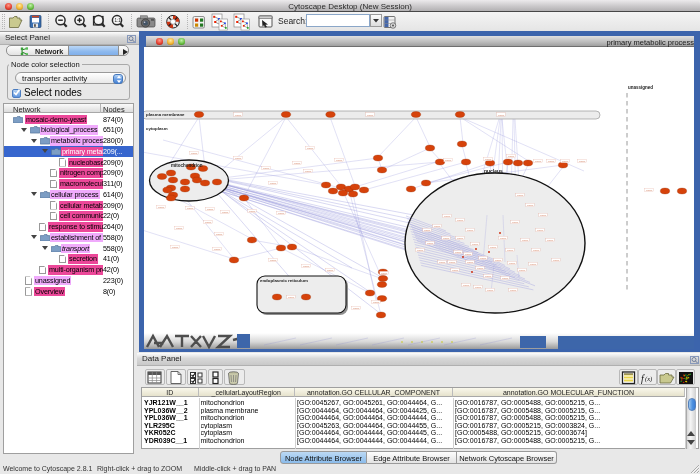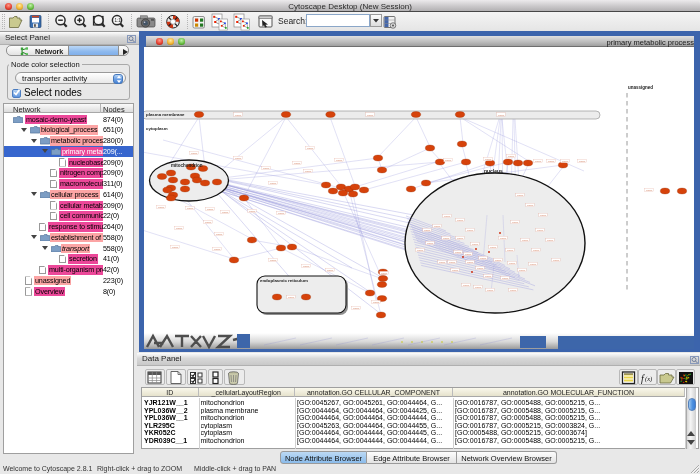--- a/index.html
+++ b/index.html
@@ -36,21 +36,21 @@
     background:linear-gradient(#b5d2f2,#5c93de);border:1px solid #4a7cc0;}
   
   #treebox{left:3px;top:71px;width:131px;height:351px;background:#fff;
     border:1px solid #9f9f9f;}
   #treehead{position:absolute;left:0;top:0;width:100%;height:9px;
     background:linear-gradient(#fafafa,#dcdcdc);border-bottom:1px solid #a8a8a8;
     font-size:7.5px;color:#222;}
   .trow{position:absolute;left:0;width:129px;height:10.76px;font-size:7.2px;letter-spacing:-0.15px;color:#000;}
   .trow .lbl{position:absolute;top:0.6px;height:9.4px;line-height:9.6px;padding:0 1px;white-space:nowrap;overflow:hidden;}
   .trow .num{position:absolute;left:99px;top:0.6px;line-height:9.6px;}
-  .gre{background:#ec4899;} .red{background:#fca5a5;}
+  .gre{background:#ec4899;} .red{background:#f0abfc;}
   .exp{position:absolute;top:3px;width:0;height:0;border-left:3.2px solid transparent;
     border-right:3.2px solid transparent;border-top:4.5px solid #444;}
   .fold{position:absolute;top:1.5px;width:10px;height:7.5px;}
   .file{position:absolute;top:1px;width:7px;height:8.5px;background:#fff;border:0.8px solid #999;
     clip-path:polygon(0 0,70% 0,100% 28%,100% 100%,0 100%);}
   
   #netwin{left:139px;top:31px;width:561px;height:321px;background:#3c64ac;}
   #nettitle{position:absolute;left:7px;top:5px;width:548px;height:11px;
     background:linear-gradient(#e0e0e0,#bcbcbc 60%,#a0a0a0);
     border-bottom:1px solid #6f6f6f;}
@@ -900,21 +900,21 @@
           <div style="position:absolute;left:1px;top:10px;width:8px;height:13px;border-radius:4px;background:linear-gradient(90deg,#9ec8f0,#4f92e0 55%,#3b7ed6);border:0.5px solid #5580bb;"></div>
           <div style="position:absolute;left:0.5px;top:43px;width:0;height:0;border-left:4px solid transparent;border-right:4px solid transparent;border-bottom:5px solid #444;"></div>
           <div style="position:absolute;left:0.5px;top:52px;width:0;height:0;border-left:4px solid transparent;border-right:4px solid transparent;border-top:5px solid #444;"></div>
         </div>
       </div>
   </div>
 
   <div id="btabs" class="abs">
     <span class="btab" style="width:87px;border-left:1px solid #9a9a9a;border-radius:3px 0 0 3px;background:linear-gradient(#bcd9f4,#8abbea);">Node Attribute Browser</span>
       <span class="btab" style="width:90px;">Edge Attribute Browser</span>
-      <span class="btab" style="width:100px;border-radius:0 3px 3px 0;">Network Overview Browser</span>
+      <span class="btab" style="width:100px;border-radius:0 3px 3px 0;">Network Cytoscape Browser</span>
   </div>
 
   <div id="status" class="abs">
     <span class="abs" style="left:3px;">Welcome to Cytoscape 2.8.1</span>
     <span class="abs" style="left:97px;">Right-click + drag to ZOOM</span>
     <span class="abs" style="left:194px;">Middle-click + drag to PAN</span>
   </div>
 <svg class="abs" width="12" height="12" viewBox="0 0 12 12" style="left:688px;top:462px;">
       <path d="M3,11 L11,3 M6,11 L11,6 M9,11 L11,9" stroke="#aaa" stroke-width="1"></path>
       <path d="M3.5,11.5 L11.5,3.5 M6.5,11.5 L11.5,6.5 M9.5,11.5 L11.5,9.5" stroke="#fff" stroke-width="0.6"></path>

